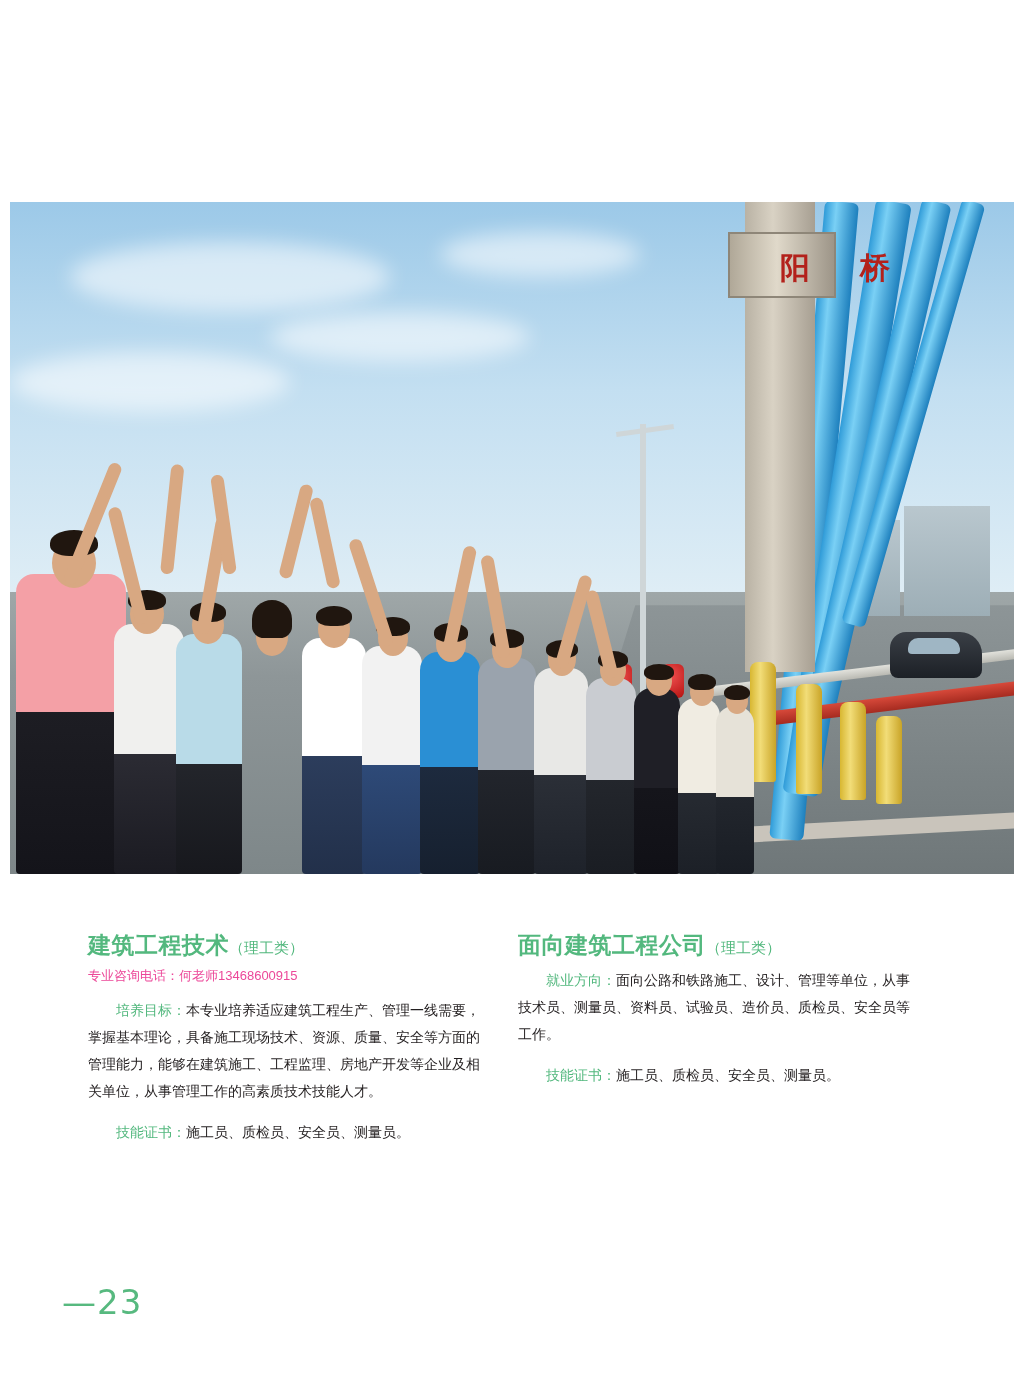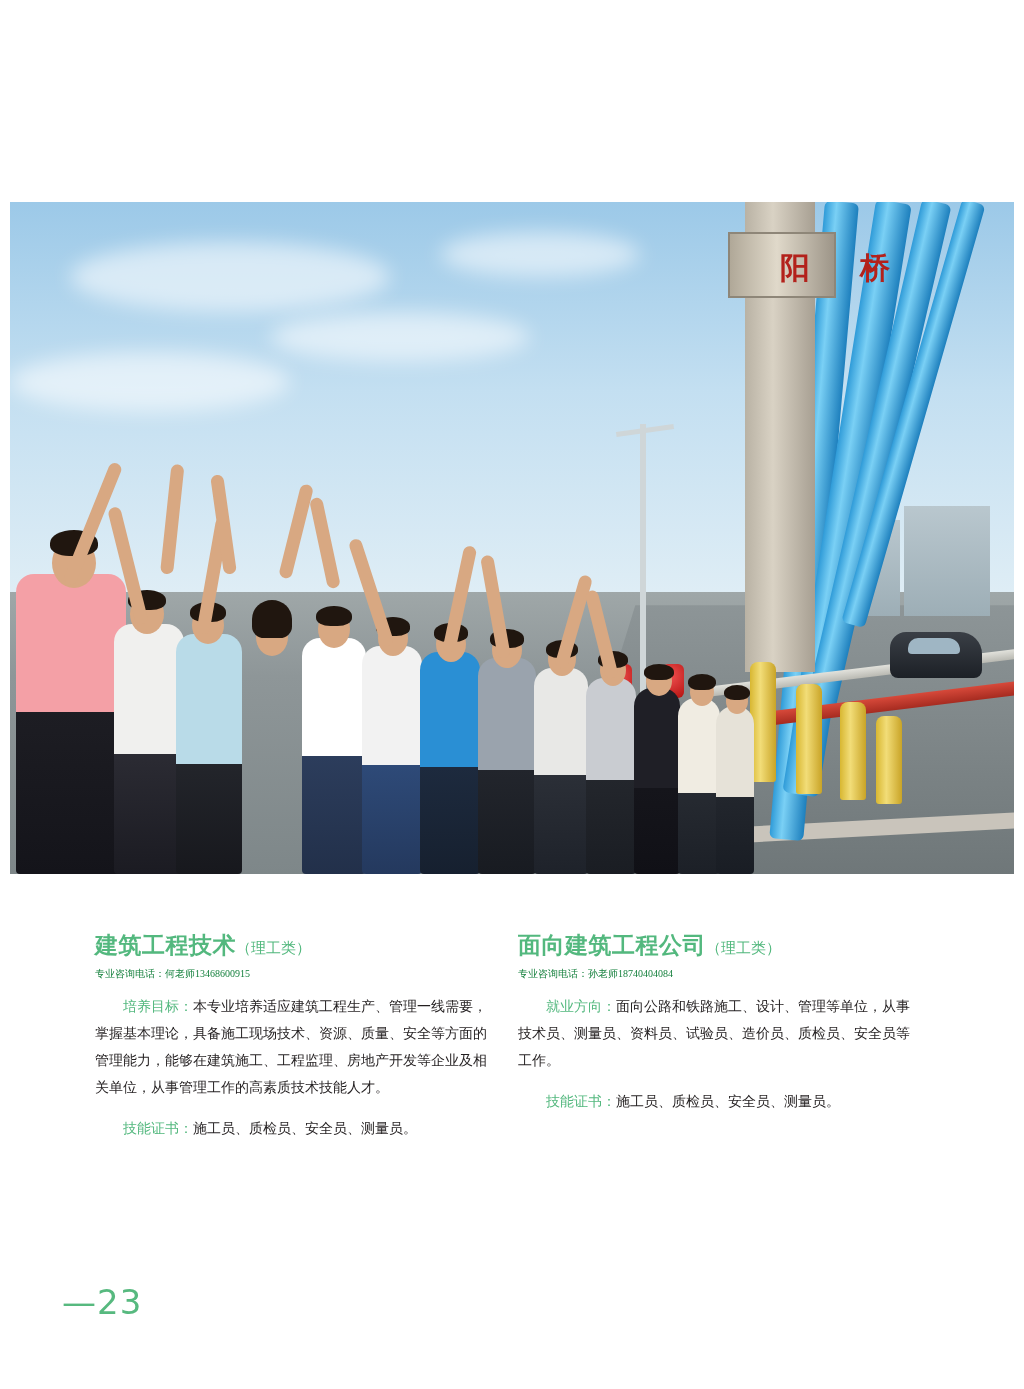--- a/index.html
+++ b/index.html
@@ -200,42 +200,42 @@
   
   .columns {
     position: absolute;
     left: 0; top: 930px; width: 1024px;
   }
   .col {
     position: absolute;
     top: 0;
     width: 392px;
   }
-  .col-left { left: 95px; }
+  .col-left { left: 88px; }
   .col-right { left: 518px; }
 
   .major-title {
     color: #53b87e;
     font-size: 23px;
     font-weight: bold;
     letter-spacing: 0.5px;
     margin: 0 0 6px 0;
     font-family: "DejaVu Sans", "Liberation Sans", sans-serif;
   }
   .major-title .cat {
     font-size: 15px;
     font-weight: normal;
     color: #53b87e;
     letter-spacing: 0;
   }
   .phone-line {
-    color: #15803d;
-    font-size: 10px;
+    color: #ec4899;
+    font-size: 13px;
     margin: 0 0 12px 0;
-    font-family: Liberation Serif, serif;
+    font-family: Liberation Sans, sans-serif;
   }
   .para {
     font-size: 14px;
     line-height: 1.92;
     color: #231f20;
     text-align: justify;
     margin: 0 0 10px 0;
     text-indent: 2em;
     font-family: "DejaVu Sans", "Liberation Sans", sans-serif;
   }
@@ -387,21 +387,20 @@
       </p>
       <p class="para skill">
         <span class="lbl">技能证书：</span><span>施工员、质检员、安全员、测量员。</span>
       </p>
     </div>
 
     <div class="col col-right">
       <h2 class="major-title">
         <span>面向建筑工程公司</span><span class="cat">（理工类）</span>
       </h2>
-      <p class="phone-line">专业咨询电话：孙老师18740404084</p>
 
       <p class="para">
         <span class="lbl">就业方向：</span><span>面向公路和铁路施工、设计、管理等单位，从事技术员、测量员、资料员、试验员、造价员、质检员、安全员等工作。</span>
       </p>
       <p class="para skill">
         <span class="lbl">技能证书：</span><span>施工员、质检员、安全员、测量员。</span>
       </p>
     </div>
   </div>
 

